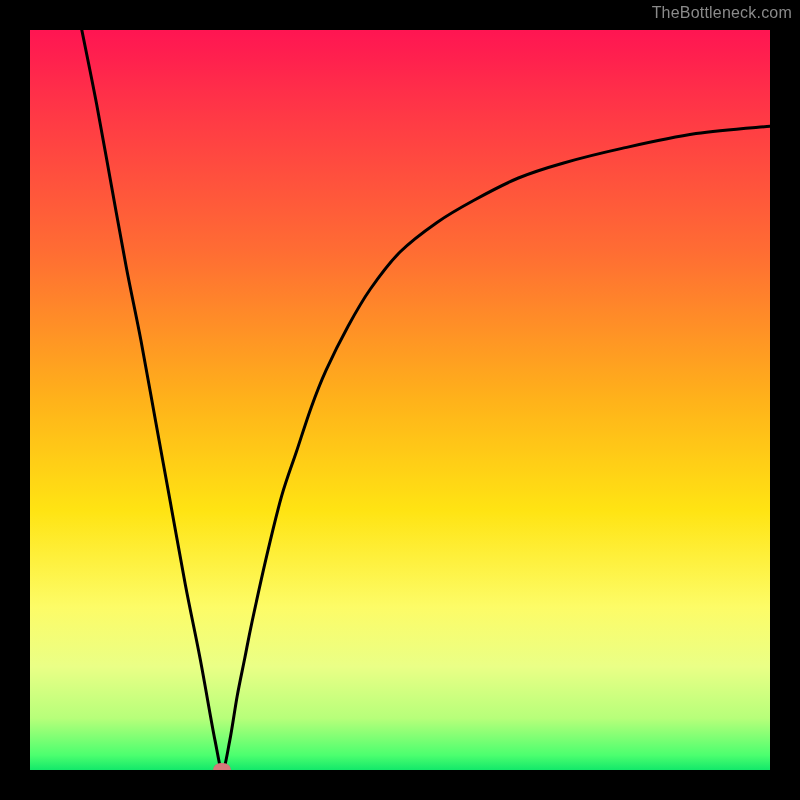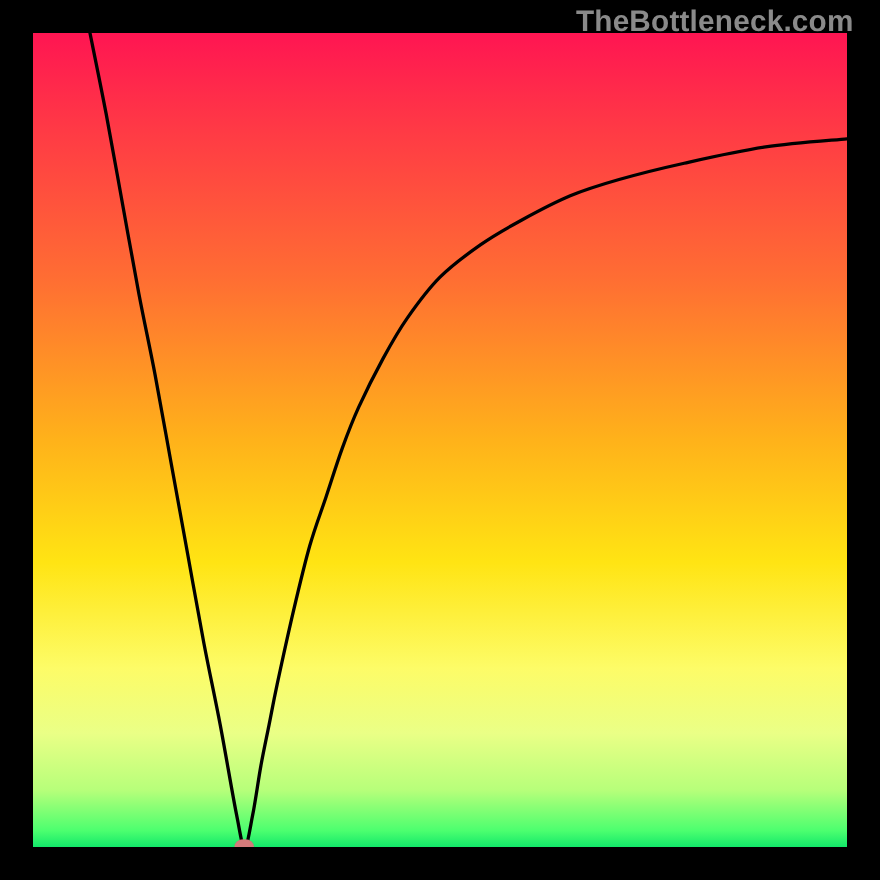--- a/index.html
+++ b/index.html
@@ -37,24 +37,24 @@
     position: absolute;
     left: 0;
     top: 0;
     width: 740px;
     height: 740px;
     pointer-events: none;
   }
   .attrib {
     position: absolute;
     top: 4px;
-    right: 24px;
+    right: 8px;
     color: #8a8a8a;
-    font-size: 27px;
-    font-weight: 700;
+    font-size: 16px;
+    font-weight: 400;
     letter-spacing: 0.2px;
   }
   .marker {
     position: absolute;
     width: 18px;
     height: 14px;
     border-radius: 8px / 7px;
     background: #d47b7b;
     transform: translate(-50%, -50%);
     box-shadow: 0 0 0 0.5px rgba(0,0,0,0.05) inset;

